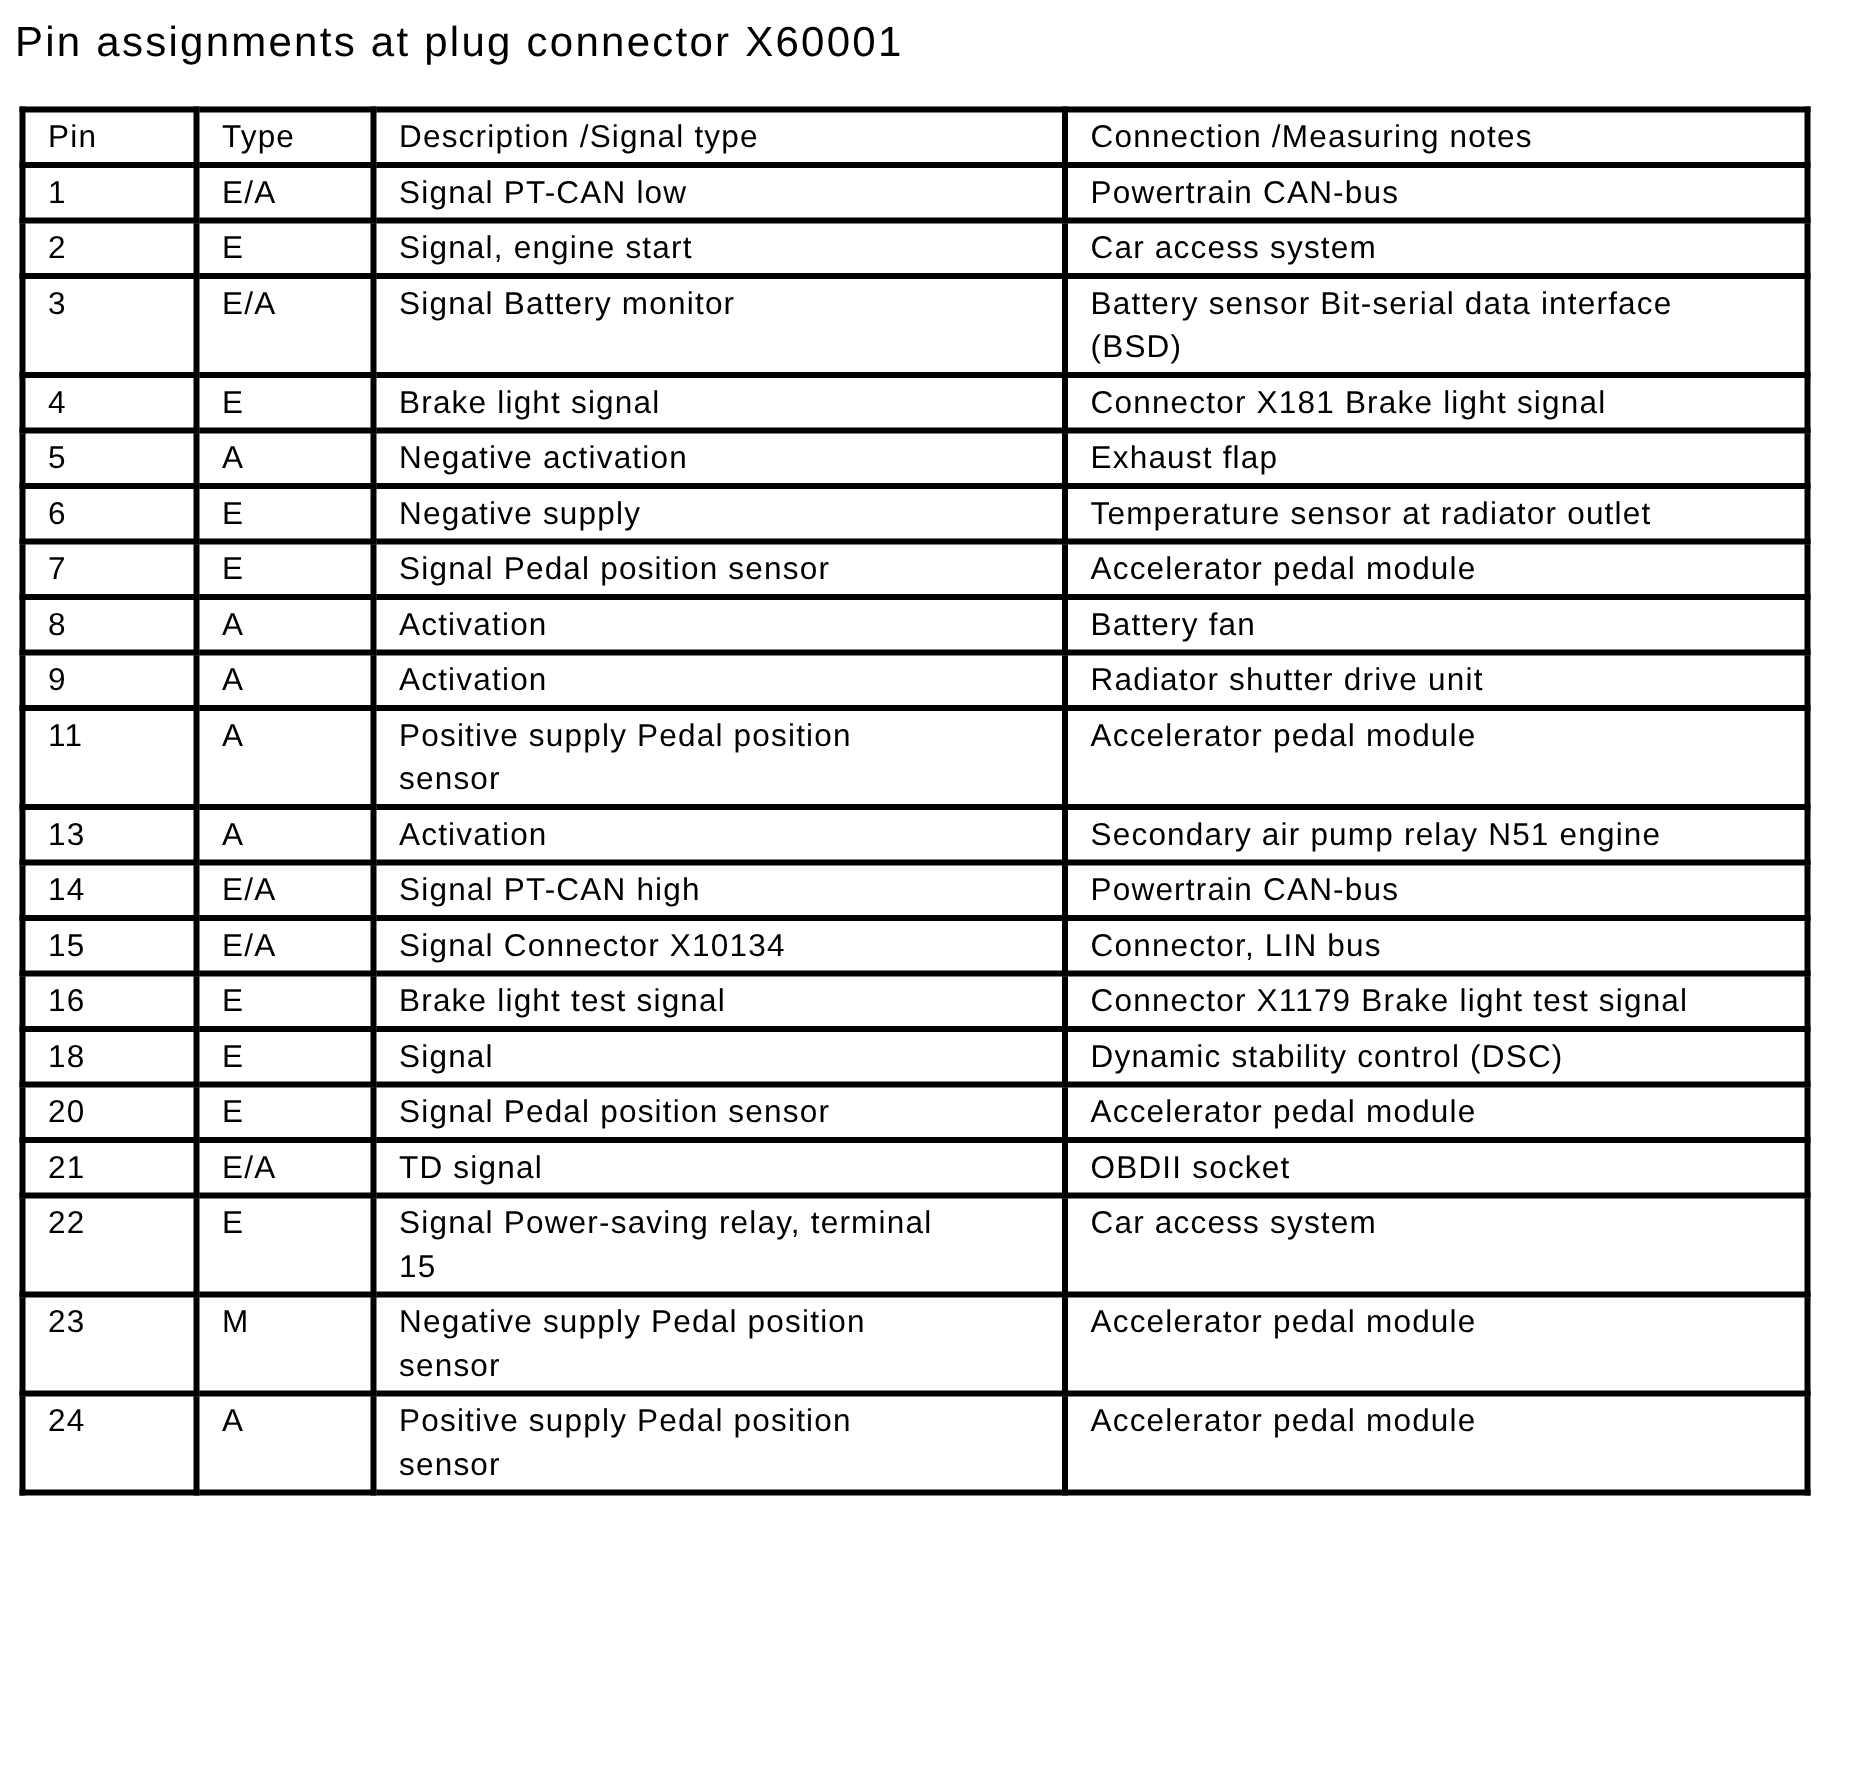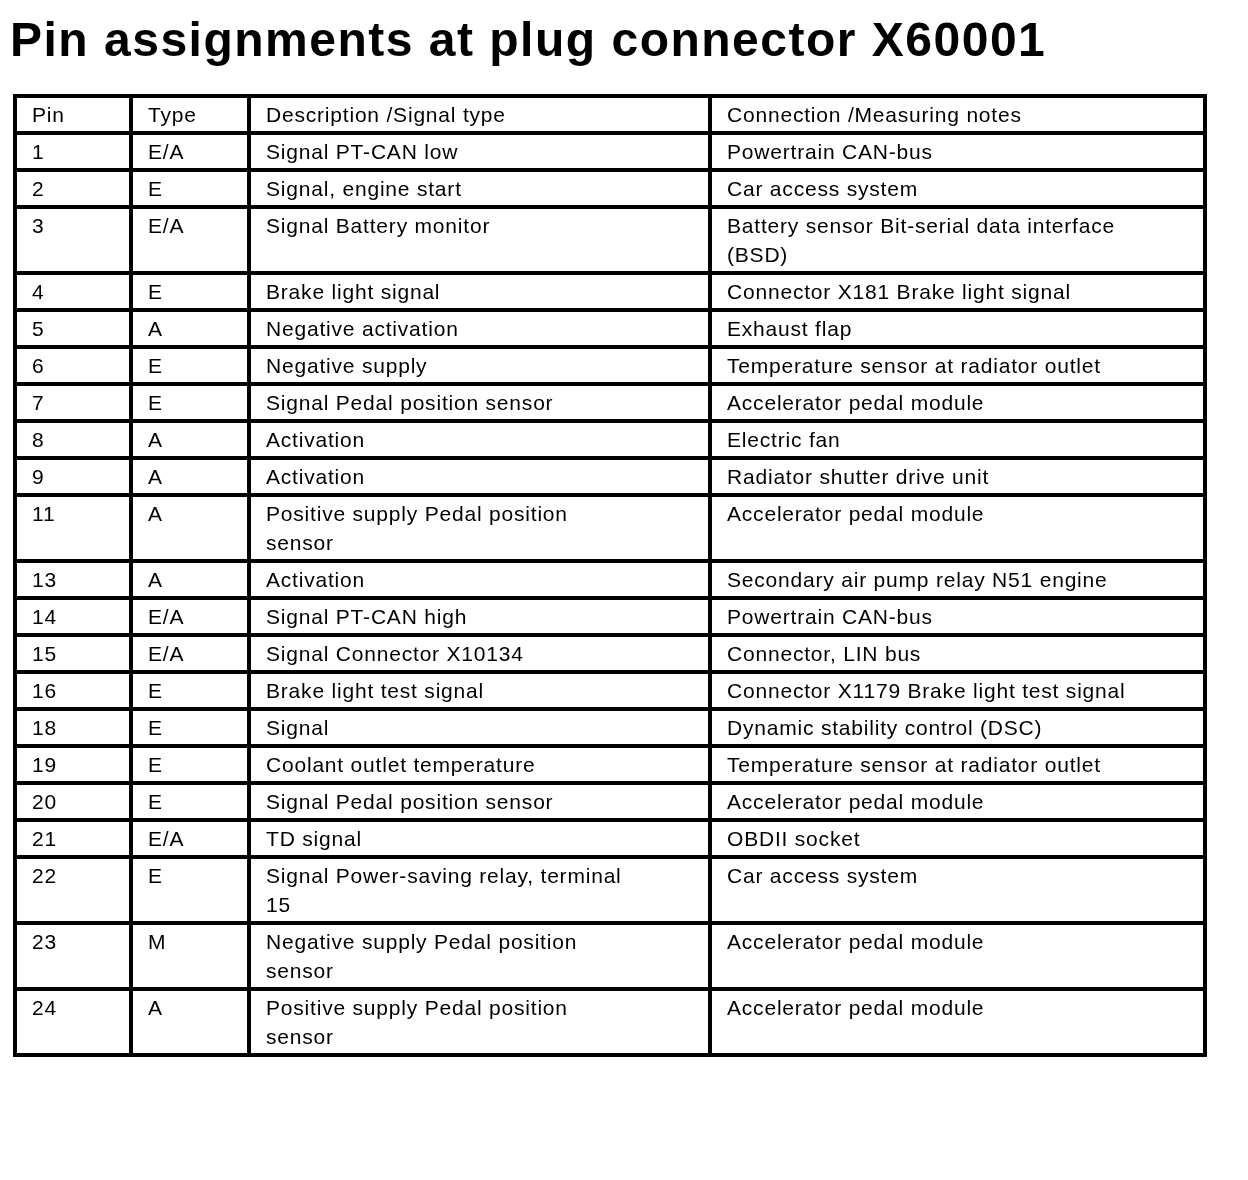--- a/index.html
+++ b/index.html
@@ -8,22 +8,22 @@
     background: #ffffff;
   }
   body {
     width: 1248px;
     height: 1180px;
     font-family: "Liberation Sans", sans-serif;
     color: #000000;
     overflow: hidden;
   }
   .page-title {
-    font-size: 48px;
-    font-weight: 700;
+    font-size: 28px;
+    font-weight: 400;
     letter-spacing: 1.5px;
     margin: 12px 0 0 10px;
     white-space: nowrap;
   }
   table.pin-table {
     border-collapse: collapse;
     table-layout: fixed;
     margin: 27px 0 0 13px;
     width: 1190px;
   }
@@ -113,21 +113,21 @@
     <td>7</td>
     <td>E</td>
     <td>Signal Pedal position sensor</td>
     <td>Accelerator pedal module</td>
   </tr>
 
   <tr>
     <td>8</td>
     <td>A</td>
     <td>Activation</td>
-    <td>Electric fan</td>
+    <td>Battery fan</td>
   </tr>
 
   <tr>
     <td>9</td>
     <td>A</td>
     <td>Activation</td>
     <td>Radiator shutter drive unit</td>
   </tr>
 
 
@@ -169,26 +169,20 @@
   </tr>
 
   <tr>
     <td>18</td>
     <td>E</td>
     <td>Signal</td>
     <td>Dynamic stability control (DSC)</td>
   </tr>
 
 
-  <tr>
-    <td>19</td>
-    <td>E</td>
-    <td>Coolant outlet temperature</td>
-    <td>Temperature sensor at radiator outlet</td>
-  </tr>
 
   <tr>
     <td>20</td>
     <td>E</td>
     <td>Signal Pedal position sensor</td>
     <td>Accelerator pedal module</td>
   </tr>
 
   <tr>
     <td>21</td>

